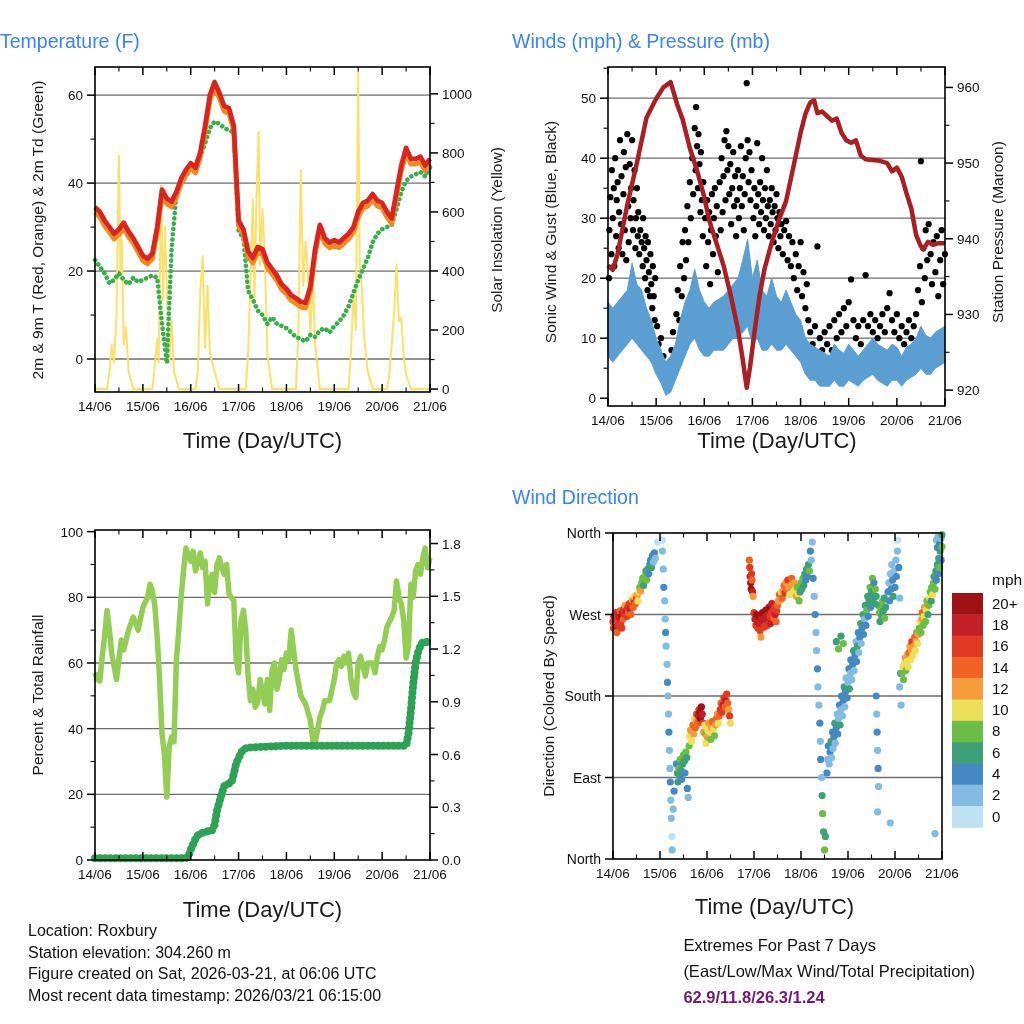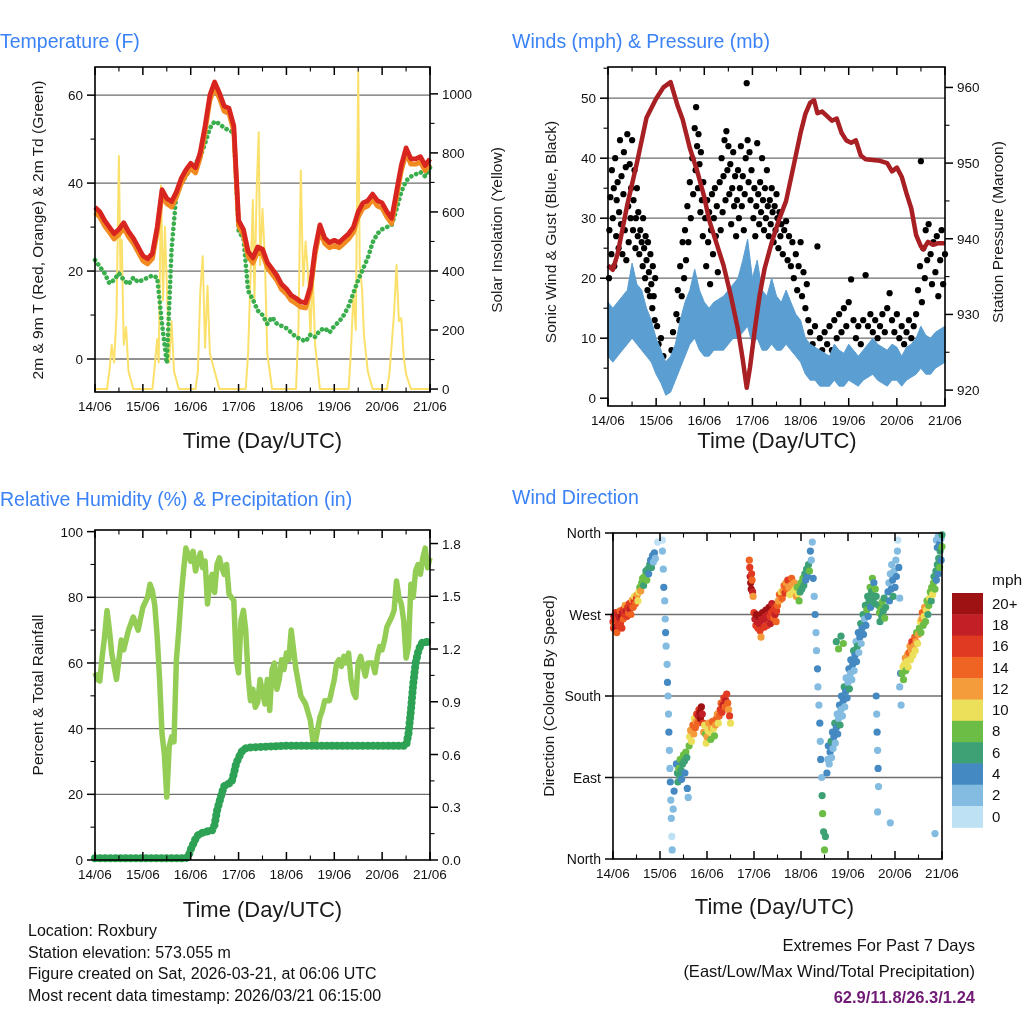--- a/index.html
+++ b/index.html
@@ -5,21 +5,21 @@
   html,body{margin:0;padding:0;background:#fff;width:1024px;height:1024px;overflow:hidden;
     font-family:"Liberation Sans","DejaVu Sans",sans-serif;color:#111;}
   #stage{position:relative;width:1024px;height:1024px;background:#fff;}
   svg{position:absolute;display:block;}
   svg text{font-family:"Liberation Sans","DejaVu Sans",sans-serif;fill:#111;}
   .ptitle{position:absolute;text-align:left;font-size:19.5px;color:#3b82f6;white-space:nowrap;}
   .vlab{position:absolute;transform:translate(-50%,-50%) rotate(-90deg);white-space:nowrap;
     font-size:15.5px;color:#1a1a1a;}
   .xlab{position:absolute;text-align:center;font-size:22px;color:#1a1a1a;white-space:nowrap;}
   #footer{position:absolute;left:28px;top:920px;font-size:16px;line-height:21.5px;color:#111;}
-  #extremes{position:absolute;right:49px;top:932px;text-align:right;font-size:16.5px;line-height:26px;color:#111;}
+  #extremes{position:absolute;right:49px;top:932px;font-size:16.5px;line-height:26px;color:#111;}
   #extremes .vals{font-weight:bold;}
 </style>
 </head>
 <body>
 
 <div id="stage">
   <svg id="svg-p1" style="left:0;top:0" width="512" height="460" viewBox="0 0 512 460">
       <line x1="95" x2="430" y1="359.01623815967525" y2="359.01623815967525" stroke="#6e6e6e" stroke-width="1.3"></line>
       <line x1="95" x2="430" y1="271.0595399188092" y2="271.0595399188092" stroke="#6e6e6e" stroke-width="1.3"></line>
       <line x1="95" x2="430" y1="183.10284167794316" y2="183.10284167794316" stroke="#6e6e6e" stroke-width="1.3"></line>
@@ -1008,38 +1008,37 @@
         <text x="480" y="319.04999999999995" font-size="15px">4</text>
         <rect x="440" y="324.70000000000005" width="31" height="21.8" fill="#83bce0"></rect>
         <text x="480" y="340.35" font-size="15px">2</text>
         <rect x="440" y="346" width="31" height="21.8" fill="#bfe1f4"></rect>
         <text x="480" y="361.65" font-size="15px">0</text>
       </g>
     </svg>
 
   <div class="ptitle" style="left:0;top:30px;width:525px">Temperature (F)</div>
   <div class="ptitle" style="left:512px;top:30px;width:525px">Winds (mph) &amp; Pressure (mb)</div>
-  <div class="ptitle" style="left:0;top:488px;width:525px">Relative Humidity (%) &amp; Precipitation (in)</div>
   <div class="ptitle" style="left:512px;top:486px;width:525px">Wind Direction</div>
 
   <div class="vlab" style="left:38px;top:230px">2m &amp; 9m T (Red, Orange) &amp; 2m Td (Green)</div>
   <div class="vlab" style="left:497px;top:230px">Solar Insolation (Yellow)</div>
   <div class="vlab" style="left:551px;top:232px">Sonic Wind &amp; Gust (Blue, Black)</div>
   <div class="vlab" style="left:998px;top:232px">Station Pressure (Maroon)</div>
   <div class="vlab" style="left:38px;top:695px">Percent &amp; Total Rainfall</div>
   <div class="vlab" style="left:549px;top:696px">Direction (Colored By Speed)</div>
 
   <div class="xlab" style="left:0;top:428px;width:525px">Time (Day/UTC)</div>
   <div class="xlab" style="left:512px;top:428px;width:530px">Time (Day/UTC)</div>
   <div class="xlab" style="left:0;top:897px;width:525px">Time (Day/UTC)</div>
   <div class="xlab" style="left:512px;top:894px;width:525px">Time (Day/UTC)</div>
 
   <div id="footer">
     <div>Location: Roxbury</div>
-    <div>Station elevation: 573.055 m</div>
+    <div>Station elevation: 304.260 m</div>
     <div>Figure created on Sat, 2026-03-21, at 06:06 UTC</div>
     <div>Most recent data timestamp: 2026/03/21 06:15:00</div>
   </div>
 
   <div id="extremes">
     <div>Extremes For Past 7 Days</div>
     <div>(East/Low/Max Wind/Total Precipitation)</div>
     <div class="vals" style="color: #701a75;">62.9/11.8/26.3/1.24</div>
   </div>
 </div>

